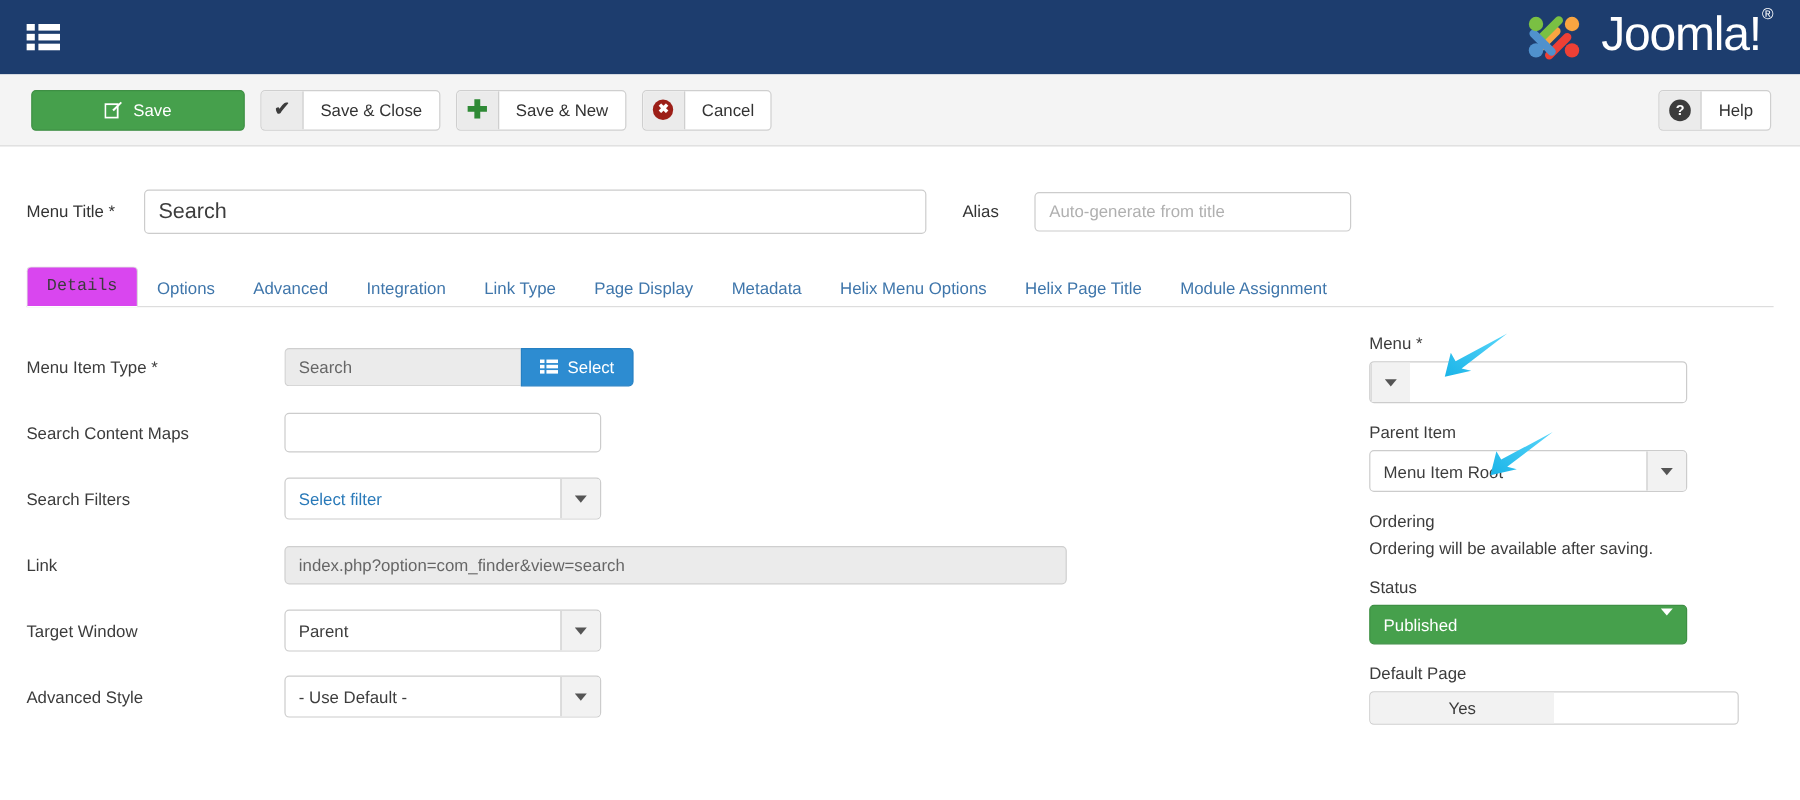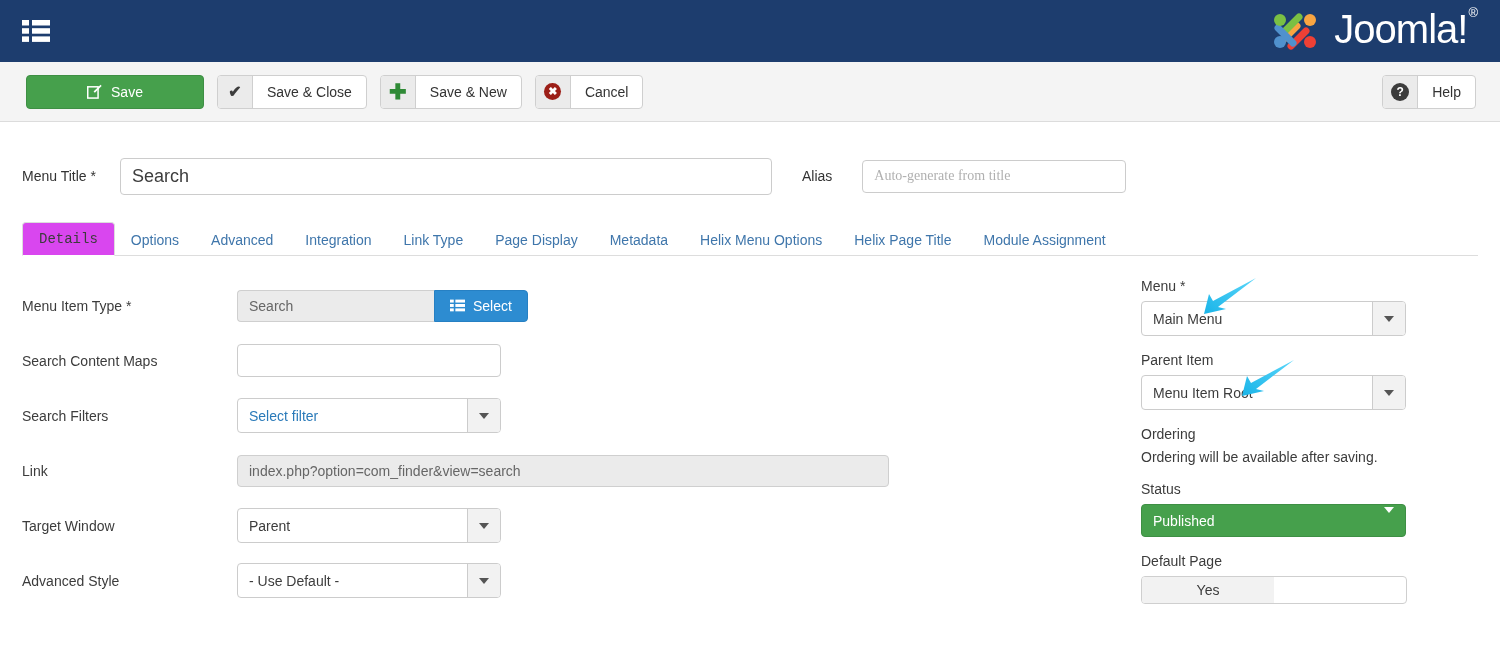--- a/index.html
+++ b/index.html
@@ -123,21 +123,21 @@
     outline: none;
   }
   #alias-label { margin-left: 30px; margin-right: 30px; }
   .input-alias {
     width: 264px; height: 33px;
     border: 1px solid #cccccc;
     border-radius: 4px;
     padding: 0 11px;
     font-size: 14px;
     color: #555;
-    font-family: Liberation Serif, serif;
+    font-family: Liberation Sans, sans-serif;
     background: #fff;
     outline: none;
   }
   .input-alias::placeholder { color: #b0b0b0; }
 
   
   #tabs {
     margin: 18px 22px 0 22px;
     border-bottom: 1px solid #dddddd;
     display: flex;
@@ -259,21 +259,21 @@
     cursor: pointer;
   }
   .caret-white {
     width: 0; height: 0;
     border-left: 5px solid transparent;
     border-right: 5px solid transparent;
     border-top: 6px solid #ffffff;
   }
   #ordering-note { font-size: 14px; color: #3c3c3c; }
   .toggle {
-    display: flex; width: 266px; height: 28px;
+    display: flex; width: 308px; height: 28px;
     border-radius: 4px; overflow: hidden;
     border: 1px solid #cfcfcf;
   }
   .toggle .opt {
     flex: 1;
     display: flex; align-items: center; justify-content: center;
     font-size: 14px;
     cursor: pointer;
   }
   .toggle .opt.off { background: #f2f2f2; color: #3c3c3c; }
@@ -437,21 +437,20 @@
           </span>
       </div>
     </div>
   </div>
 
   <div id="right-col">
 
     <div class="r-block">
       <span class="r-label">Menu *</span>
       <div class="select-box select-wide">
-        <span class="sv">Main Menu</span>
         <span class="sa">
             <span class="caret"></span>
           </span>
       </div>
     </div>
 
     <div class="r-block">
       <span class="r-label">Parent Item</span>
       <div class="select-box select-wide">
         <span class="sv">Menu Item Root</span>

